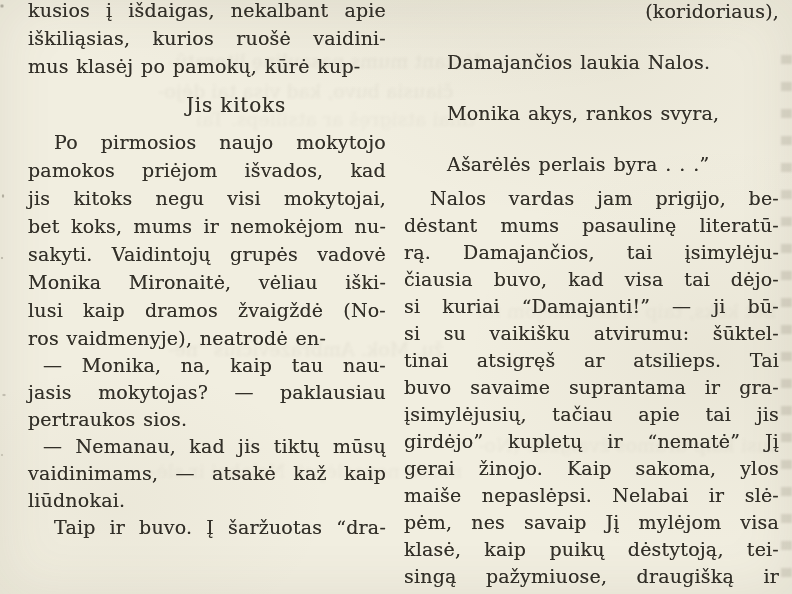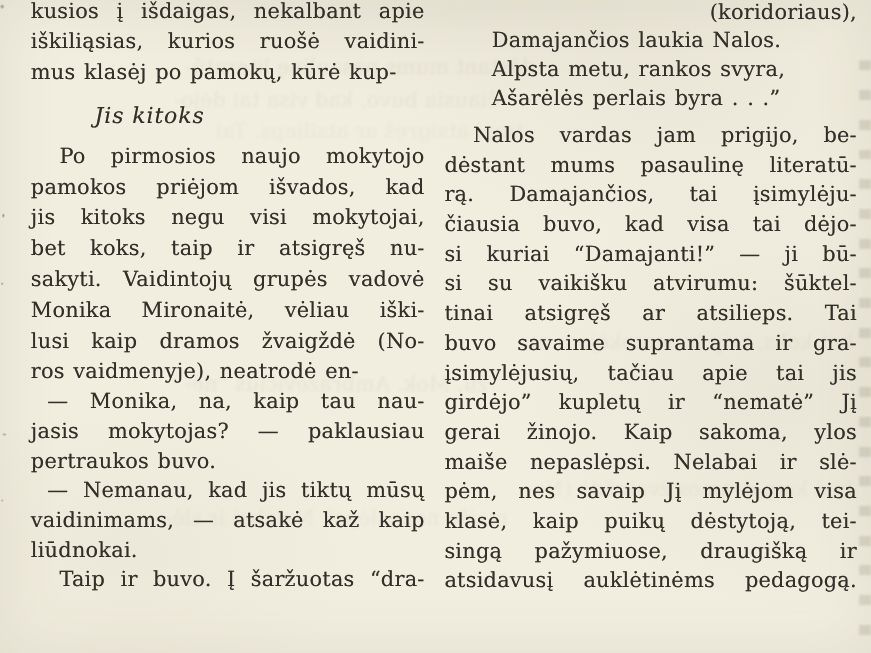--- a/index.html
+++ b/index.html
@@ -48,41 +48,41 @@
   .para .line:first-child { text-indent: 26px; }
   .para.noindent .line:first-child { text-indent: 0; }
   .para.indent-sm .line:first-child { text-indent: 15px; }
   .para .line:last-child { text-align-last: left; }
   .para.cont .line:last-child { text-align-last: justify; }
 
   .lh28 .line { line-height: 28px; }
 
   .heading {
     margin: 12px 0 10px 58px;
-    font-style: italic;
     font-weight: normal;
     font-size: 20px;
     line-height: 26px;
     letter-spacing: 0.8px;
+    text-align: center;
     text-shadow: 0 0 0.5px rgba(50,47,40,0.55);
   }
 
   
   .verse { margin-top: -2px; margin-bottom: 8px; }
   .verse .line,
   .verse-attribution {
     font-size: 19px;
     line-height: 26px;
     text-align: left;
     text-align-last: left;
     letter-spacing: 0.2px;
     text-shadow: 0 0 0.5px rgba(50,47,40,0.55);
   }
   .verse-attribution { text-align: right; text-align-last: right; }
-  .verse-lines .line { padding-left: 43px; }
+  .verse-lines .line { padding-left: 43px; margin-top: 25px; }
 
   
   .ghost {
     position: absolute;
     transform: scaleX(-1);
     filter: blur(1.4px);
     opacity: 0.07;
     color: #5c5544;
     font-size: 19px;
     line-height: 27px;
@@ -127,50 +127,50 @@
         <div class="line">iškiliąsias, kurios ruošė vaidini-</div>
         <div class="line">mus klasėj po pamokų, kūrė kup-</div>
       </div>
 
     <h3 class="heading">Jis kitoks</h3>
 
     <div class="para lh28">
         <div class="line">Po pirmosios naujo mokytojo</div>
         <div class="line">pamokos priėjom išvados, kad</div>
         <div class="line">jis kitoks negu visi mokytojai,</div>
-        <div class="line">bet koks, taip ir atsigręš nu-</div>
+        <div class="line">bet koks, mums ir nemokėjom nu-</div>
         <div class="line">sakyti. Vaidintojų grupės vadovė</div>
         <div class="line">Monika Mironaitė, vėliau iški-</div>
         <div class="line">lusi kaip dramos žvaigždė (No-</div>
         <div class="line">ros vaidmenyje), neatrodė en-</div>
       </div>
 
     <div class="para indent-sm">
         <div class="line">— Monika, na, kaip tau nau-</div>
         <div class="line">jasis mokytojas? — paklausiau</div>
-        <div class="line">pertraukos buvo.</div>
+        <div class="line">pertraukos sios.</div>
       </div>
 
     <div class="para indent-sm">
         <div class="line">— Nemanau, kad jis tiktų mūsų</div>
         <div class="line">vaidinimams, — atsakė kaž kaip</div>
         <div class="line">liūdnokai.</div>
       </div>
 
     <div class="para cont">
         <div class="line">Taip ir buvo. Į šaržuotas “dra-</div>
       </div>
   </div>
 
   <div class="col col-right">
     <div class="verse">
       <div class="verse-attribution">(koridoriaus),</div>
       <div class="verse-lines">
           <div class="line">Damajančios laukia Nalos.</div>
-          <div class="line">Alpsta metu, rankos svyra,</div>
+          <div class="line">Monika akys, rankos svyra,</div>
           <div class="line">Ašarėlės perlais byra . . .”</div>
         </div>
     </div>
 
     <div class="para cont">
         <div class="line">Nalos vardas jam prigijo, be-</div>
         <div class="line">dėstant mums pasaulinę literatū-</div>
         <div class="line">rą. Damajančios, tai įsimylėju-</div>
         <div class="line">čiausia buvo, kad visa tai dėjo-</div>
         <div class="line">si kuriai “Damajanti!” — ji bū-</div>

